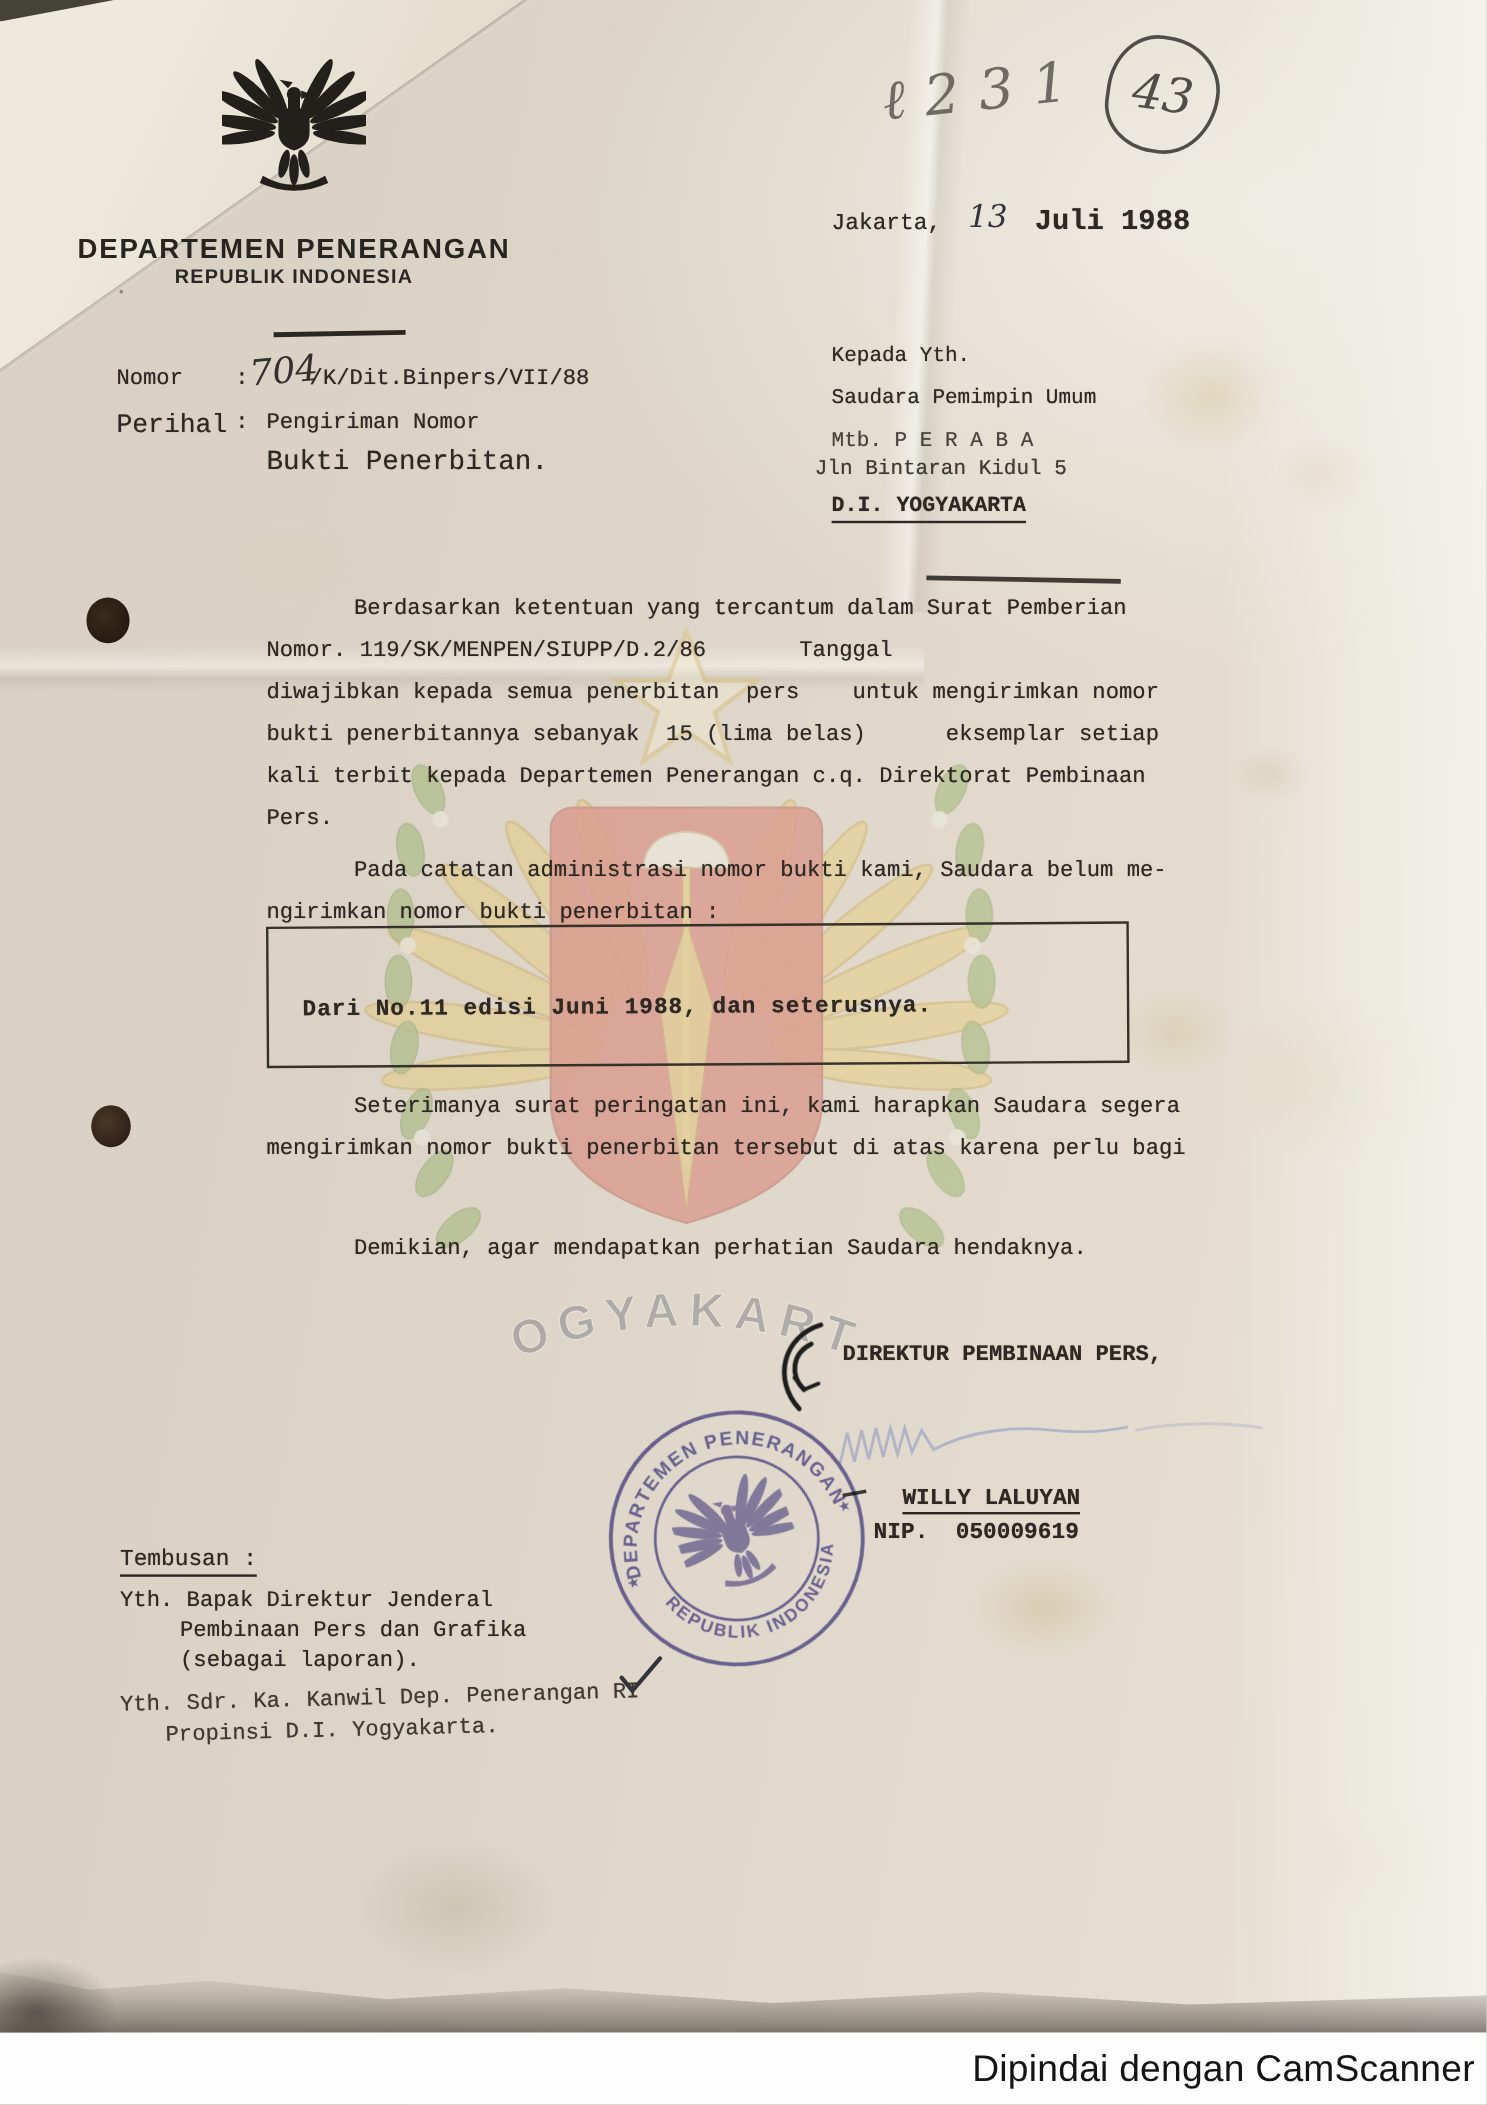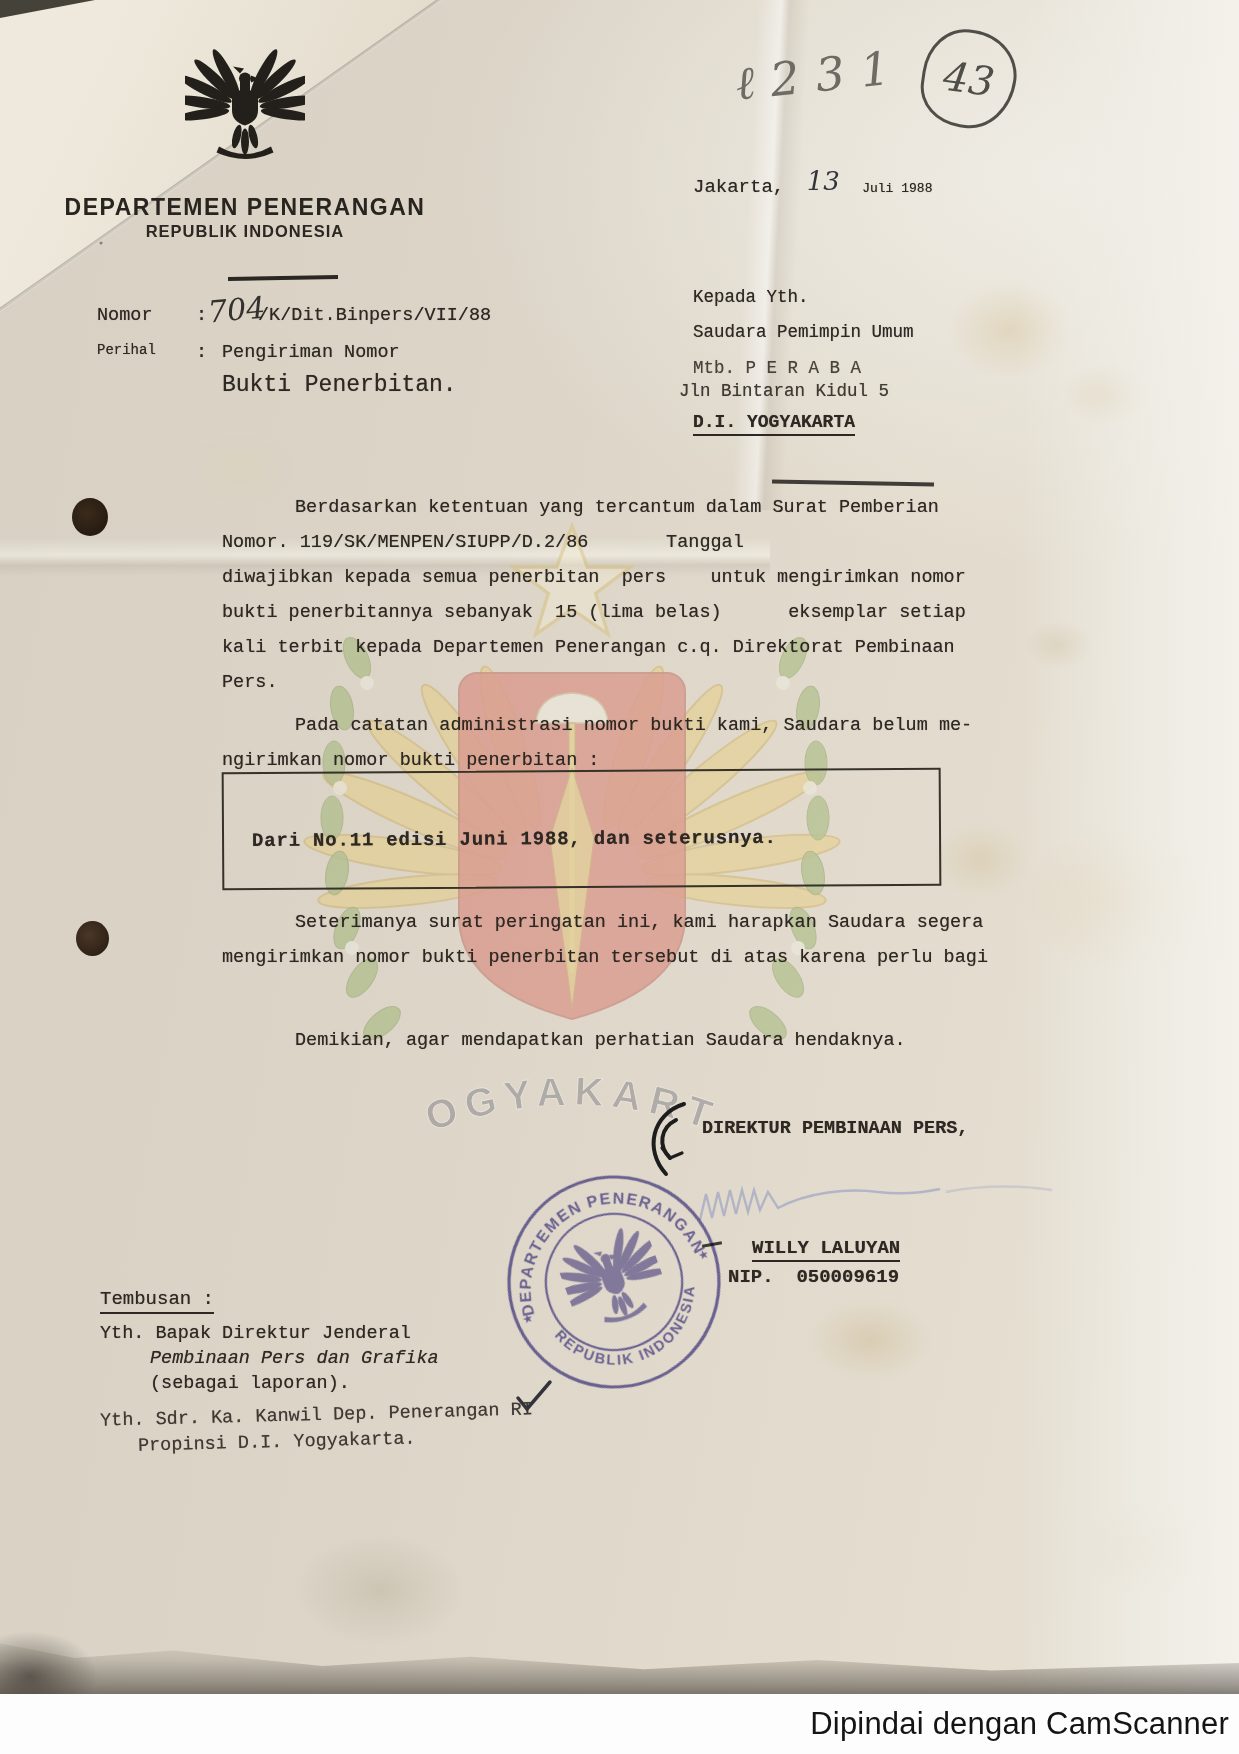--- a/index.html
+++ b/index.html
@@ -168,28 +168,28 @@
   <div class="abs pencil" style="left:735px;top:48px;font-size:46px;letter-spacing:16px;transform:rotate(-6deg);">ℓ231</div>
   <div class="abs" style="left:922px;top:30px;width:88px;height:92px;border:3px solid #504e48;
        border-radius:46% 54% 50% 50% / 52% 48% 58% 42%;transform:rotate(8deg);
        display:flex;align-items:center;justify-content:center;">
     <span class="pencil" style="font-size:40px;color:#504e48;">43</span>
   </div>
 
   <div class="abs" style="left:693px;top:168px;">
     <span class="tw" style="font-size:19px;">Jakarta,</span>
     <span class="hand" style="font-size:26px;position:relative;top:-2px;margin:0 18px;">13</span>
-    <span class="tw" style="font-size:13px;font-weight:normal;">Juli 1988</span>
+    <span class="tw" style="font-size:24px;font-weight:bold;">Juli 1988</span>
   </div>
 
   <div class="abs tw" style="left:97px;top:305px;font-size:18.5px;">Nomor</div>
   <div class="abs tw" style="left:196px;top:305px;font-size:18.5px;">:</div>
   <div class="abs hand" style="left:208px;top:292px;font-size:30px;transform:rotate(-5deg);color:#33302e;">704</div>
   <div class="abs tw" style="left:258px;top:305px;font-size:18.5px;">/K/Dit.Binpers/VII/88</div>
-  <div class="abs tw" style="left:97px;top:342px;font-size:14px;">Perihal</div>
+  <div class="abs tw" style="left:97px;top:342px;font-size:22px;">Perihal</div>
   <div class="abs tw" style="left:196px;top:342px;font-size:18.5px;">:</div>
   <div class="abs tw" style="left:222px;top:342px;font-size:18.5px;">Pengiriman Nomor</div>
   <div class="abs tw" style="left:222px;top:372px;font-size:23px;">Bukti Penerbitan.</div>
 
   <div class="abs tw" style="left:693px;top:287px;font-size:17.5px;">Kepada Yth.</div>
   <div class="abs tw" style="left:693px;top:322px;font-size:17.5px;">Saudara Pemimpin Umum</div>
   <div class="abs tw" style="left:693px;top:358px;font-size:17.5px;opacity:.85;">Mtb. P E R A B A</div>
   <div class="abs tw" style="left:679px;top:381px;font-size:17.5px;opacity:.9;">Jln Bintaran Kidul 5</div>
   <div class="abs tw u" style="left:693px;top:412px;font-size:18px;font-weight:bold;padding-bottom:2px;">D.I. YOGYAKARTA</div>
   <div class="abs" style="left:772px;top:481px;width:162px;height:4px;background:#23201c;opacity:.85;transform:rotate(1deg);"></div>
@@ -256,21 +256,21 @@
       <g transform="translate(-48,-52) scale(0.8)" fill="#655da9" opacity=".85">
         <svg width="120" height="120" viewBox="0 0 120 120">
             <use href="#garuda"></use>
           </svg>
       </g>
     </svg>
   </div>
 
   <div class="abs tw" style="left:100px;top:1288px;font-size:19px;border-bottom:2.5px solid #2d2823;padding-bottom:2px;">Tembusan :</div>
   <div class="abs tw" style="left:100px;top:1323px;font-size:18.5px;">Yth. Bapak Direktur Jenderal</div>
-  <div class="abs tw" style="left:150px;top:1348px;font-size:18.5px;font-style:italic;">Pembinaan Pers dan Grafika</div>
+  <div class="abs tw" style="left:150px;top:1348px;font-size:18.5px;">Pembinaan Pers dan Grafika</div>
   <div class="abs tw" style="left:150px;top:1373px;font-size:18.5px;">(sebagai laporan).</div>
   <div class="abs tw" style="left:100px;top:1405px;font-size:18.5px;transform:rotate(-1.5deg);opacity:.9;">Yth. Sdr. Ka. Kanwil Dep. Penerangan RI</div>
   <div class="abs tw" style="left:138px;top:1432px;font-size:18.5px;transform:rotate(-1.5deg);opacity:.9;">Propinsi D.I. Yogyakarta.</div>
   <div class="abs" style="left:514px;top:1378px;width:40px;height:36px;">
     <svg width="40" height="36" viewBox="0 0 40 36" fill="none" stroke="#33343b" stroke-width="3.5" stroke-linecap="round">
       <path d="M4,20 L13,31 L36,4"></path>
     </svg>
   </div>
 
   <div class="abs" style="left:0;top:1632px;width:1239px;height:62px;

